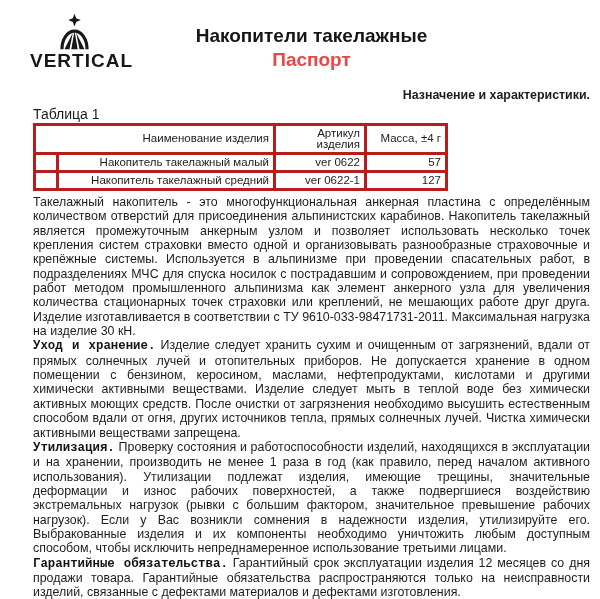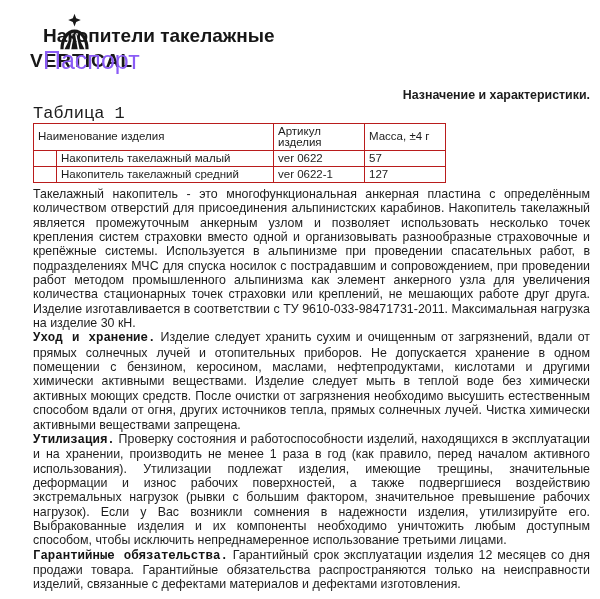--- a/index.html
+++ b/index.html
@@ -13,40 +13,40 @@
   .page { position: relative; width: 600px; height: 599px; overflow: hidden; background: #fff; }
 
   
   .header { position: relative; height: 86px; }
   .logo { position: absolute; left: 30px; top: 13px; width: 88px; text-align: center; }
   .logo svg { display: block; margin: 0 auto; }
   .logo-text {
     font-weight: bold; font-size: 19px; letter-spacing: 1px;
     color: #181818; margin-top: 1px; line-height: 15px;
   }
-  .titles { position: absolute; left: 43px; right: 10px; top: 24px; text-align: left; }
+  .titles { position: absolute; left: 33px; right: 10px; top: 24px; text-align: center; }
   .doc-title { font-size: 19px; font-weight: bold; line-height: 24px; color: #161616; }
-  .doc-subtitle { font-size: 25px; font-weight: normal; line-height: 24px; color: #8b5cf6; }
+  .doc-subtitle { font-size: 19px; font-weight: bold; line-height: 24px; color: #ef4444; }
 
   
   .content { margin: 0 10px 0 33px; }
   .section-heading { font-weight: bold; font-size: 12.4px; line-height: 14px; margin: 2px 0 0 0; text-align: right; }
-  .table-caption { font-size: 17px; line-height: 14px; margin: 5px 0 2px 0; font-family: Liberation Mono, monospace; }
+  .table-caption { font-size: 14px; line-height: 14px; margin: 5px 0 2px 0; }
 
   table.spec {
     border-collapse: collapse;
     width: 412px;
     font-size: 11.5px;
     color: #1c1c1c;
     table-layout: fixed;
   }
   table.spec th, table.spec td {
-    border: 1px solid #b91c1c;
+    border: 3px solid #b91c1c;
     padding: 1px 4px;
-    text-align: left;
+    text-align: right;
     vertical-align: middle;
     font-weight: normal;
     line-height: 11.5px;
     overflow: hidden;
   }
   table.spec thead th { height: 24px; }
   table.spec tbody td { height: 13px; }
   td.cell-name, th.col-name { text-align: left; }
   td.cell-name { padding-left: 6px; }
   th.col-article { width: 90px; }

